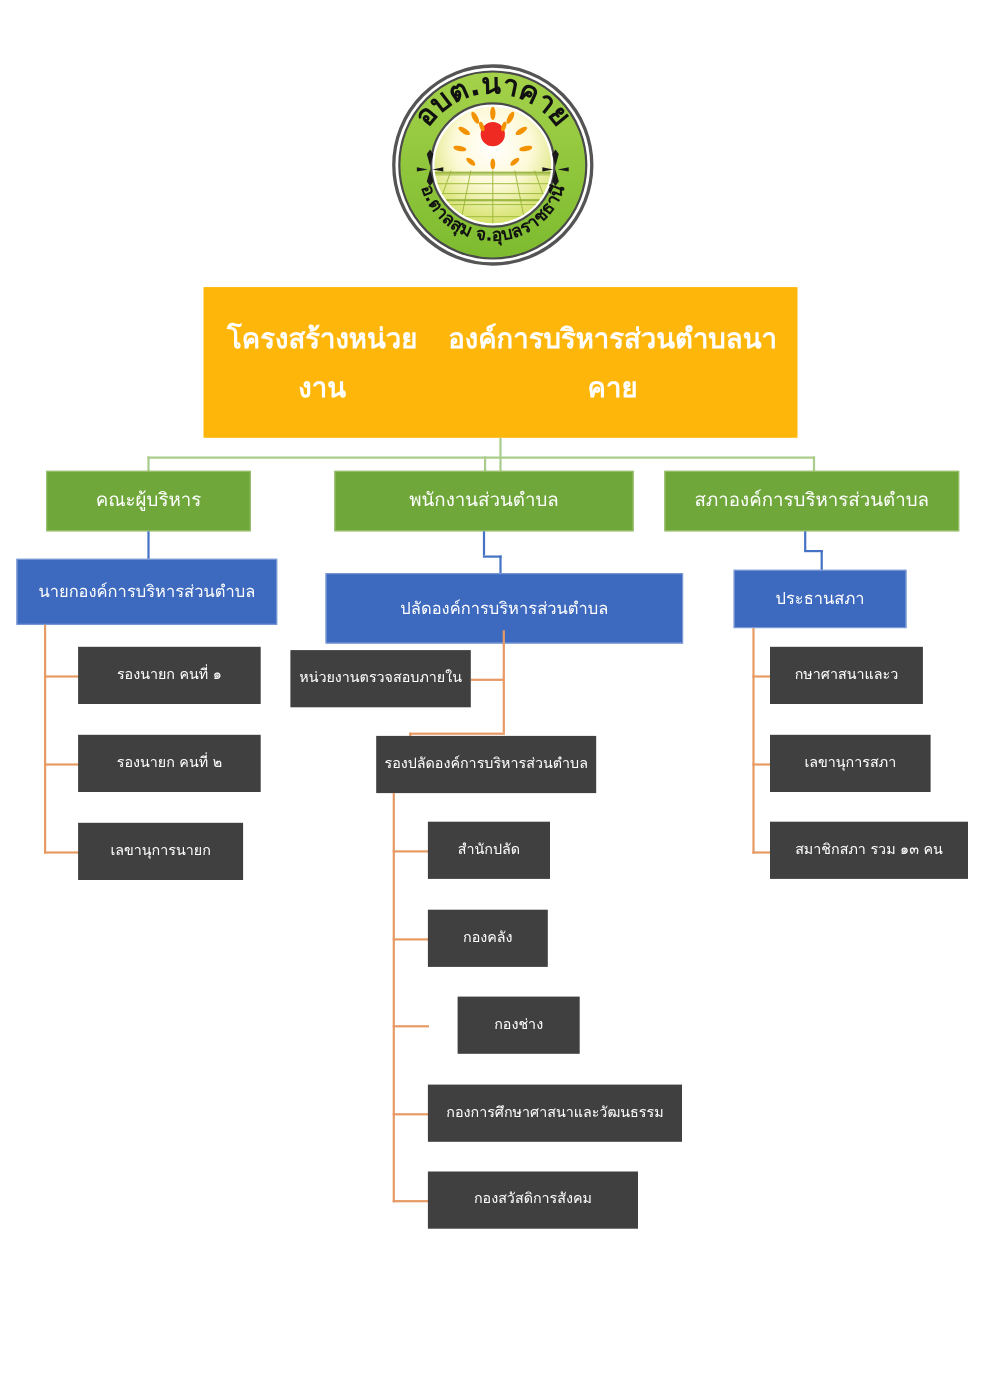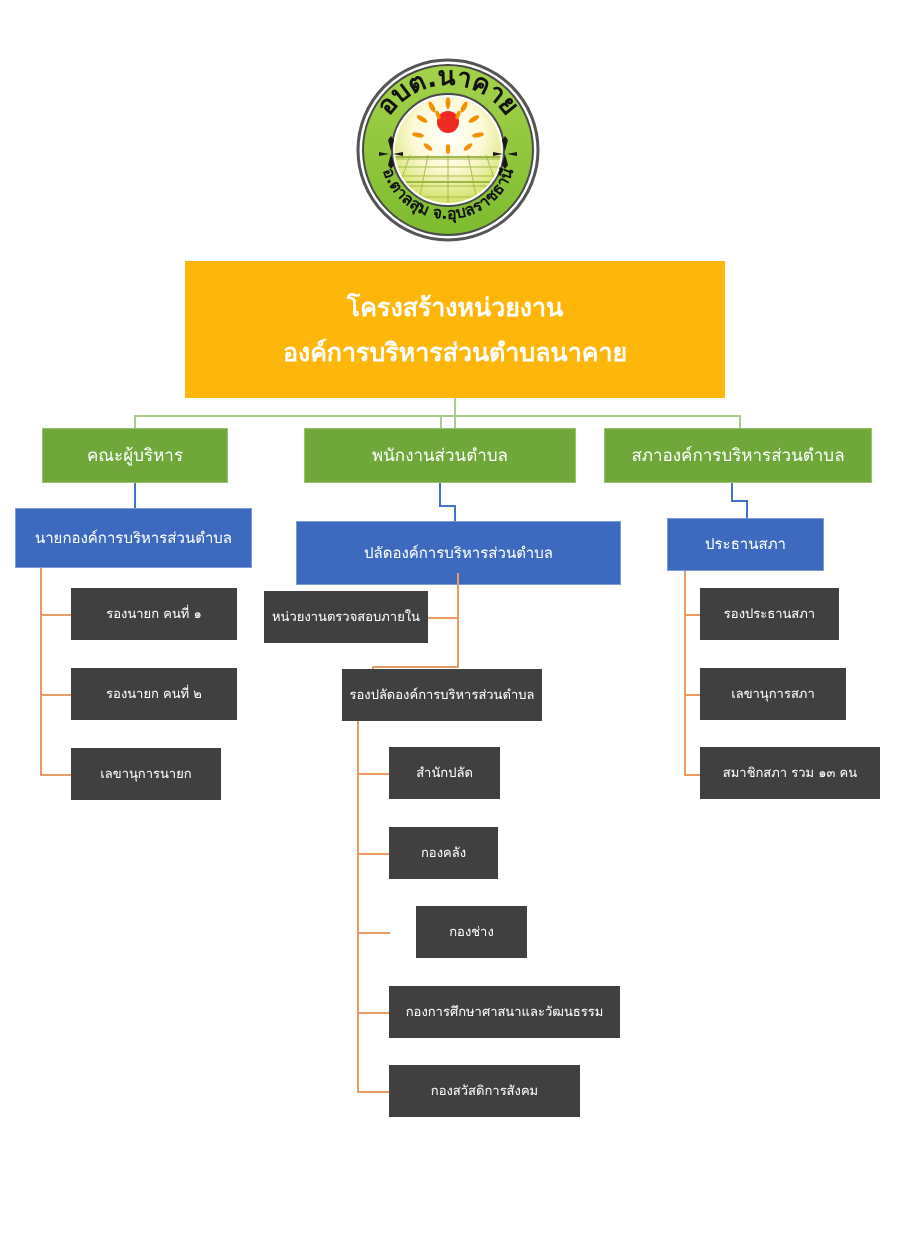--- a/index.html
+++ b/index.html
@@ -35,21 +35,21 @@
     justify-content: center;
     text-align: center;
     color: #ffffff;
     line-height: 1.35;
     padding: 2px 6px;
   }
   .node.title-node {
     background: #FFB60A;
     font-size: 25px;
     font-weight: bold;
-    flex-direction: column;
+    flex-direction: row;
     line-height: 1.8;
   }
   .node.green-node {
     background: #6FA73B;
     border: 1px solid #9CC06E;
     font-size: 17px;
   }
   .node.blue-node {
     background: #3D69BE;
     border: 1px solid #7C9BD6;
@@ -233,21 +233,21 @@
   <div class="node orange-node" style="left:389px; top:1065px; width:191px; height:52px;">
     <span>กองสวัสดิการสังคม</span>
   </div>
 
   <div class="conn orange-line" style="left:684px; top:571px; width:2px;  height:205px;"></div>
   <div class="conn orange-line" style="left:684px; top:614px; width:32px; height:2px;"></div>
   <div class="conn orange-line" style="left:684px; top:694px; width:32px; height:2px;"></div>
   <div class="conn orange-line" style="left:684px; top:774px; width:32px; height:2px;"></div>
 
   <div class="node orange-node" style="left:700px; top:588px; width:139px; height:52px;">
-    <span>รองประธานสภา</span>
+    <span>กษาศาสนาและว</span>
   </div>
   <div class="node orange-node" style="left:700px; top:668px; width:146px; height:52px;">
     <span>เลขานุการสภา</span>
   </div>
   <div class="node orange-node" style="left:700px; top:747px; width:180px; height:52px;">
     <span>สมาชิกสภา รวม ๑๓ คน</span>
   </div>
 
 </div>
 

